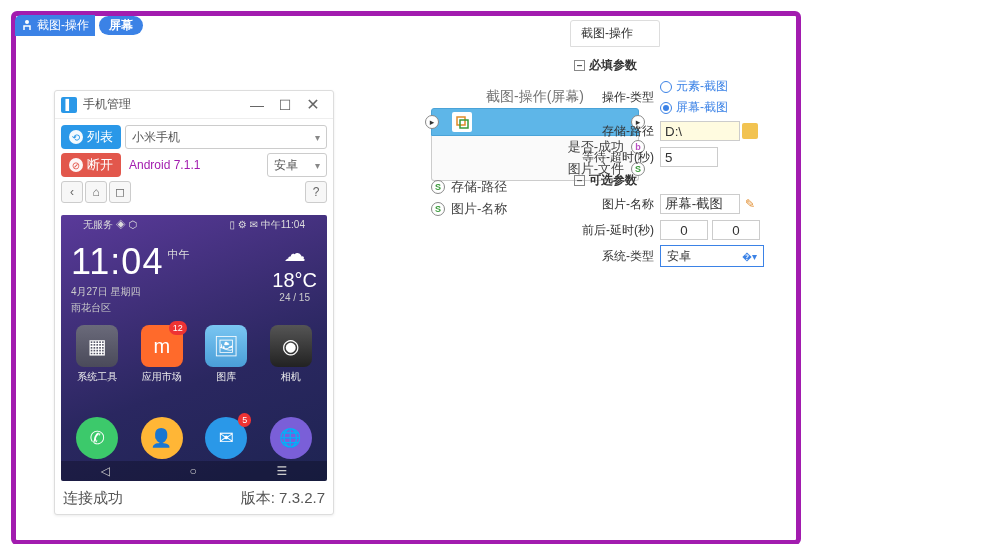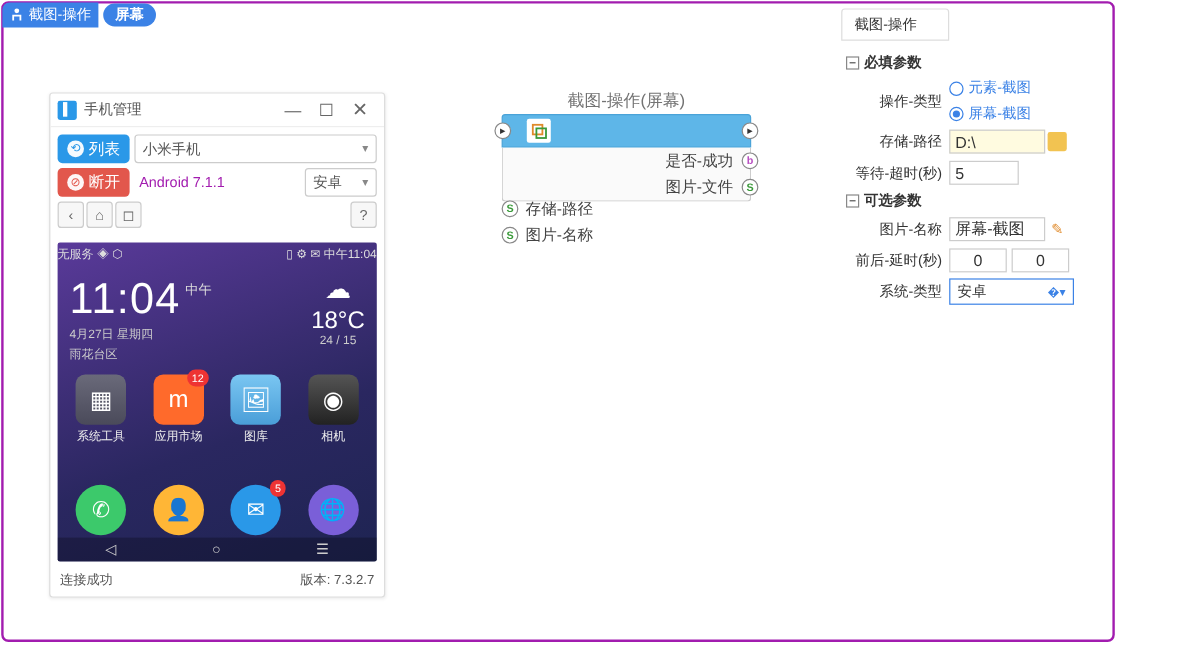--- a/index.html
+++ b/index.html
@@ -1,17 +1,17 @@
 <!DOCTYPE html>
 <html><head>
 <meta charset="utf-8">
 <style>
 *{box-sizing:border-box;margin:0;padding:0;font-family:"Microsoft YaHei",Arial,sans-serif;}
 body{background:#fff;font-size:12px;color:#333;width:992px;height:544px;overflow:hidden;}
-.frame{border:2px solid #a21caf;border-radius:6px;width:928px;height:534px;margin:1px;position:relative;}
+.frame{border:5px solid #a21caf;border-radius:6px;width:790px;height:534px;margin:11px;position:relative;}
 .title-tab{position:absolute;top:-1px;left:-1px;display:flex;align-items:center;height:20px;}
 .tab-ico{background:#3b82e6;color:#fff;display:flex;align-items:center;padding:2px 6px;font-size:12px;border-top-left-radius:6px;}
 .tab-ico svg{margin-right:4px;}
 .pill{background:#3b82e6;color:#fff;border-radius:10px;padding:1px 10px;font-size:12px;margin-left:4px;font-weight:bold;}
 
 .phone-win{position:absolute;left:38px;top:74px;width:280px;background:#fff;border:1px solid #ddd;border-radius:3px;box-shadow:0 1px 3px rgba(0,0,0,0.08);}
 .phone-titlebar{display:flex;align-items:center;height:28px;padding:0 6px;border-bottom:1px solid #eee;}
 .pt-icon{width:16px;height:16px;background:#2a98e8;border-radius:2px;display:flex;align-items:center;justify-content:center;color:#fff;font-size:10px;margin-right:6px;}
 .pt-title{flex:1;color:#555;}
 .winbtn{width:28px;text-align:center;color:#666;font-size:14px;cursor:pointer;}
@@ -25,21 +25,21 @@
 .chip-ico{width:14px;height:14px;border-radius:50%;background:rgba(255,255,255,0.95);display:flex;align-items:center;justify-content:center;color:inherit;font-size:10px;}
 .sel{flex:1;border:1px solid #ccc;border-radius:3px;height:24px;display:flex;align-items:center;padding:0 6px;color:#555;position:relative;background:#fff;}
 .sel .caret{margin-left:auto;color:#888;font-size:10px;}
 .sel.small{flex:0 0 60px;}
 .android-txt{flex:1;color:#a21caf;padding-left:4px;}
 .navbtns{display:flex;gap:2px;}
 .sqbtn{width:22px;height:22px;border:1px solid #ccc;border-radius:3px;background:#f7f7f7;display:flex;align-items:center;justify-content:center;color:#666;}
 .help{margin-left:auto;}
 
 .screen{margin:4px 6px 4px;width:266px;height:266px;background:linear-gradient(160deg,#5a3a9a 0%,#3a2d72 40%,#2a2760 60%,#1e2452 100%);border-radius:2px;color:#fff;position:relative;overflow:hidden;}
-.statusbar{display:flex;justify-content:space-between;padding:3px 0;font-size:10px;color:#ddd;}
+.statusbar{display:flex;justify-content:space-between;padding:3px 22px;font-size:10px;color:#ddd;}
 .clock-area{display:flex;padding:6px 10px 4px;align-items:flex-start;}
 .bigtime{font-size:36px;font-weight:300;letter-spacing:1px;}
 .ampm{font-size:11px;margin-left:4px;margin-top:6px;color:#ddd;}
 .dateinfo{font-size:10px;color:#ccc;margin-top:2px;}
 .weather{margin-left:auto;text-align:center;}
 .wicon{font-size:22px;}
 .temp{font-size:20px;margin-top:2px;}
 .trange{font-size:10px;color:#ccc;}
 .approw{display:flex;justify-content:space-around;padding:6px 4px 0;}
 .appcell{width:56px;text-align:center;}
@@ -51,21 +51,21 @@
 .badge{position:absolute;top:-4px;right:-4px;background:#e33;border-radius:8px;font-size:9px;padding:0 4px;line-height:14px;}
 .applabel{font-size:10px;color:#eee;}
 .dock{position:absolute;bottom:22px;left:0;right:0;display:flex;justify-content:space-around;padding:0 4px;}
 .dockico{width:42px;height:42px;border-radius:50%;display:flex;align-items:center;justify-content:center;font-size:18px;color:#fff;position:relative;}
 .d-phone{background:#3cc96b;}
 .d-contacts{background:#ffb636;}
 .d-msg{background:#2a98e8;}
 .d-browser{background:#7a5fd8;}
 .navsoft{position:absolute;bottom:0;left:0;right:0;height:20px;background:rgba(0,0,0,0.25);display:flex;justify-content:space-around;align-items:center;color:#ccc;font-size:12px;}
 
-.phone-status{display:flex;padding:4px 8px 6px;color:#555;font-size:11px;}
+.phone-status{display:flex;padding:4px 8px 6px;color:#555;font-size:15px;}
 .phone-status .ver{margin-left:auto;}
 
 
 .node{position:absolute;left:415px;top:72px;width:208px;}
 .node-title{color:#737373;font-size:14px;text-align:center;margin-bottom:2px;}
 .node-head{background:#5eb6e8;height:28px;border-radius:3px 3px 0 0;border:1px solid #4aa3d8;display:flex;align-items:center;position:relative;}
 .node-head .hicon{width:20px;height:20px;background:#fff;border-radius:2px;margin-left:20px;display:flex;align-items:center;justify-content:center;}
 .port-circ{width:14px;height:14px;border-radius:50%;background:#fff;border:1px solid #888;display:flex;align-items:center;justify-content:center;font-size:9px;position:absolute;}
 .port-circ.left{left:-7px;}
 .port-circ.right{right:-7px;}

